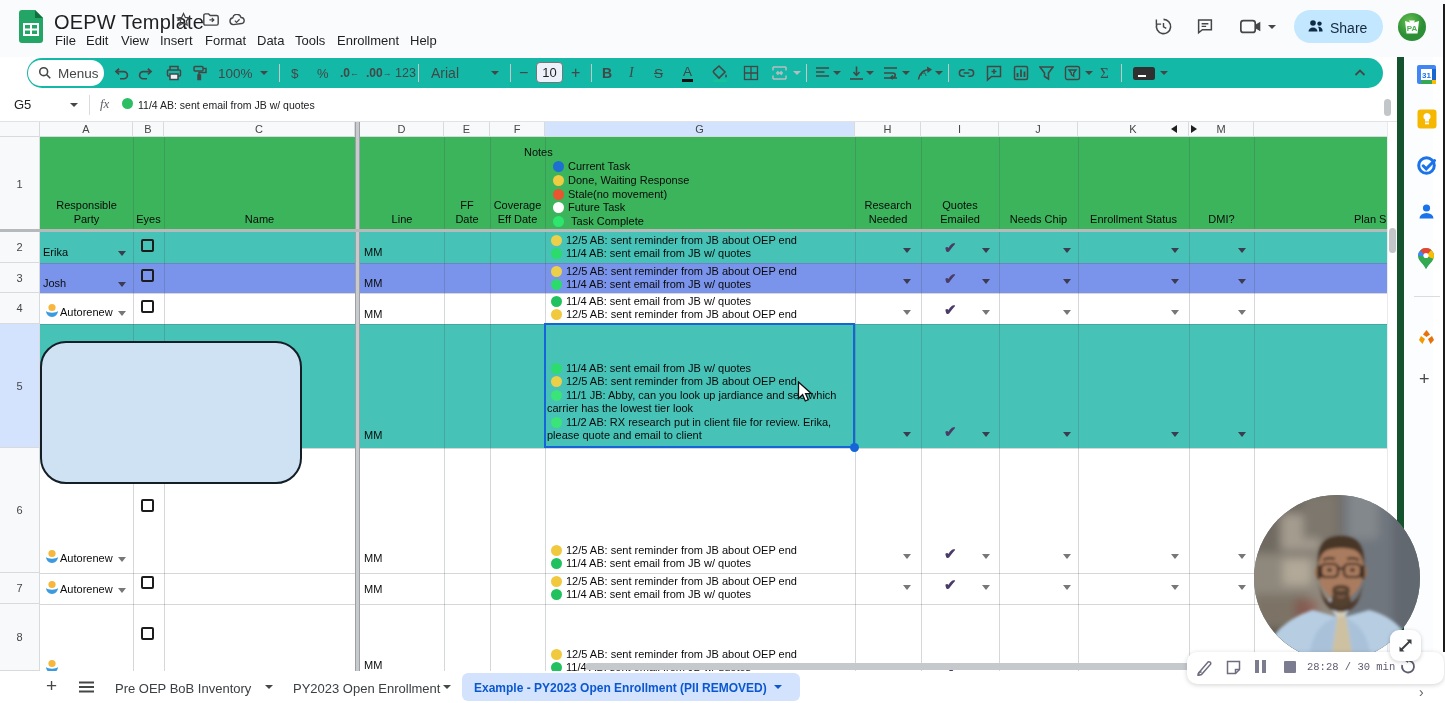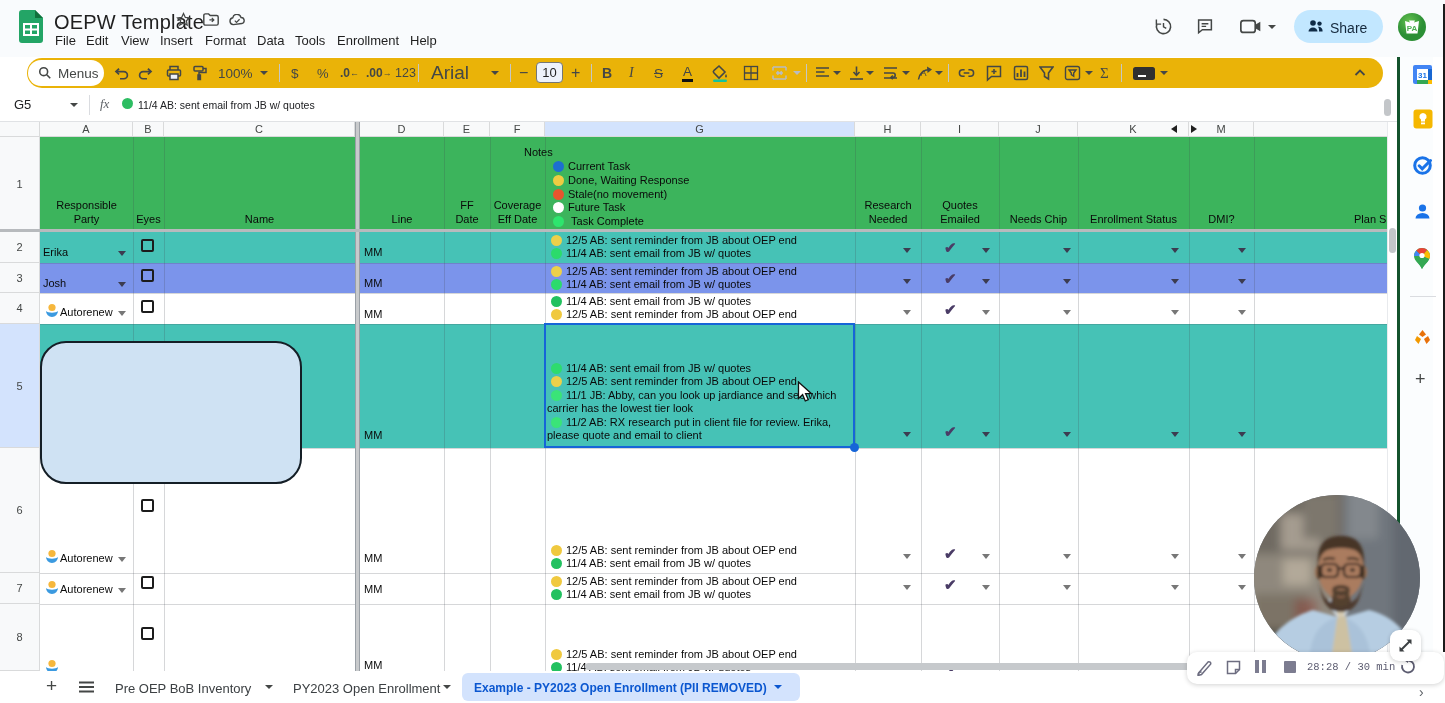--- a/index.html
+++ b/index.html
@@ -4,21 +4,21 @@
 <style>
 * { margin:0; padding:0; box-sizing:border-box; }
 html,body { width:1445px; height:703px; overflow:hidden; font-family:"Liberation Sans", sans-serif; background:#fff; }
 #stage { position:absolute; top:0; left:0; width:1445px; height:703px; overflow:hidden; }
 .abs { position:absolute; }
 
 #topbar { position:absolute; top:0; left:0; width:1445px; height:57px; background:#f9fbfd; }
 #title { position:absolute; left:54px; top:11px; font-size:20px; color:#1f1f1f; letter-spacing:.2px; }
 .menu-item { position:absolute; top:33px; font-size:13px; color:#1f1f1f; }
 
-#toolbar { position:absolute; top:58px; left:27px; width:1356px; height:30px; background:#eab308; border-radius:22px; }
+#toolbar { position:absolute; top:58px; left:27px; width:1356px; height:30px; background:#14b8a6; border-radius:22px; }
 #menuspill { position:absolute; top:2px; left:1px; width:76px; height:26px; background:#fff; border-radius:14px; }
 .ticon { position:absolute; top:0; height:30px; display:flex; align-items:center; justify-content:center; color:#444746; }
 .tsep { position:absolute; top:6px; width:1px; height:18px; background:#c4c7c5; }
 .dd { display:inline-block; width:0; height:0; border-left:4px solid transparent; border-right:4px solid transparent; border-top:4.5px solid #444746; }
 
 #fbar { position:absolute; top:89px; left:0; width:1397px; height:33px; background:#fff; }
 
 #grid { position:absolute; top:122px; left:0; width:1397px; height:549px; background:#fff; overflow:hidden; }
 .colhdr { position:absolute; top:0; height:15px; background:#f8f9fa; border-right:1px solid #d9dadb; border-bottom:1px solid #d9dadb; font-size:11px; color:#444746; text-align:center; line-height:15px; }
 .rowhdr { position:absolute; left:0; width:40px; background:#f8f9fa; border-right:1px solid #d9dadb; border-bottom:1px solid #d9dadb; font-size:11px; color:#444746; text-align:center; display:flex; align-items:center; justify-content:center; }
@@ -26,21 +26,21 @@
 .vline { position:absolute; top:15px; width:1px; height:534px; background:rgba(70,75,80,0.22); }
 .hline { position:absolute; left:40px; width:1347px; height:1px; background:rgba(70,75,80,0.22); }
 .ct { position:absolute; font-size:11px; color:#0a0a0a; white-space:nowrap; }
 .dot { display:inline-block; width:11px; height:11px; border-radius:50%; margin-right:4px; vertical-align:-2px; }
 .cdd { position:absolute; width:0; height:0; border-left:4px solid transparent; border-right:4px solid transparent; border-top:5px solid #3c3c50; }
 .cb { position:absolute; width:13px; height:13px; border:2px solid #1c1c1c; border-radius:2px; background:transparent; }
 .chk { position:absolute; font-size:15px; font-weight:bold; color:#4a3c66; }
 
 #tabsbar { position:absolute; top:671px; left:0; width:1445px; height:32px; background:#fff; }
 
-#sidebar { position:absolute; top:57px; left:1397px; width:36px; height:614px; background:#fbfdfe; border-left:3px solid #14532d; }
+#sidebar { position:absolute; top:57px; left:1397px; width:36px; height:614px; background:#fbfdfe; border-left:7px solid #14532d; }
 </style>
 </head>
 <body>
 <div id="stage">
   <div id="topbar">
 
     <svg class="abs" style="left:19px;top:10px;" width="24" height="33" viewBox="0 0 24 33">
       <path d="M2 0 H16 L24 8 V30 a3 3 0 0 1 -3 3 H3 a3 3 0 0 1 -3 -3 V3 a3 3 0 0 1 3 -3 Z" fill="#23a566"></path>
       <path d="M16 0 L24 8 H16 Z" fill="#10713c"></path>
       <rect x="5" y="14" width="14" height="11" fill="none" stroke="#fff" stroke-width="2"></rect>
@@ -140,21 +140,21 @@
       </svg>
     <div class="ticon" style="left:191px;font-size:13.5px;color:#444746">100%</div>
     <span class="dd abs" style="left:233px;top:13px"></span>
     <div class="tsep" style="left:252px"></div>
     <div class="ticon" style="left:264px;font-size:13.5px;color:#444746">$</div>
     <div class="ticon" style="left:290px;font-size:13px;color:#444746">%</div>
     <div class="ticon" style="left:313px;font-size:12px;color:#444746;font-weight:bold;">.0<span style="font-size:9px">←</span></div>
     <div class="ticon" style="left:339px;font-size:12px;color:#444746;font-weight:bold;">.00<span style="font-size:9px">→</span></div>
     <div class="ticon" style="left:368px;font-size:12.5px;color:#444746">123</div>
     <div class="tsep" style="left:391px"></div>
-    <div class="ticon" style="left:404px;font-size:19px;color:#444746">Arial</div>
+    <div class="ticon" style="left:404px;font-size:14px;color:#444746">Arial</div>
     <span class="dd abs" style="left:464px;top:13px"></span>
     <div class="tsep" style="left:483px"></div>
     <div class="ticon" style="left:492px;font-size:16px;color:#444746">−</div>
     <div class="abs" style="left:509px;top:4px;width:27px;height:21px;border:1px solid #747775;border-radius:4px;background:#edf2fa;font-size:13px;color:#1f1f1f;text-align:center;line-height:20px;">10</div>
     <div class="ticon" style="left:544px;font-size:16px;color:#444746">+</div>
     <div class="tsep" style="left:564px"></div>
     <div class="ticon" style="left:575px;font-size:14px;font-weight:bold;color:#444746">B</div>
     <div class="ticon" style="left:602px;font-size:14px;font-style:italic;font-family:'Liberation Serif',serif;color:#444746">I</div>
     <div class="ticon" style="left:627px;font-size:13.5px;color:#444746;text-decoration:line-through;">S</div>
     <div class="ticon" style="left:655px;font-size:13.5px;color:#444746;">

